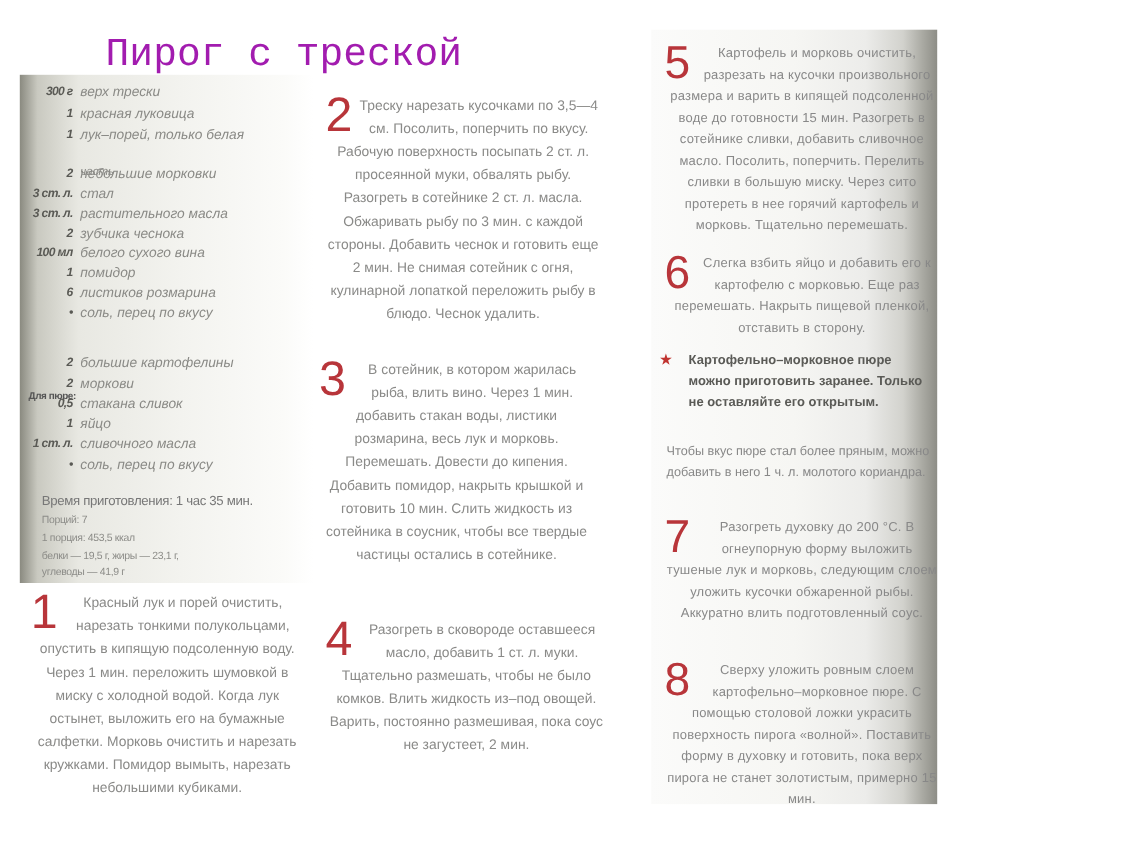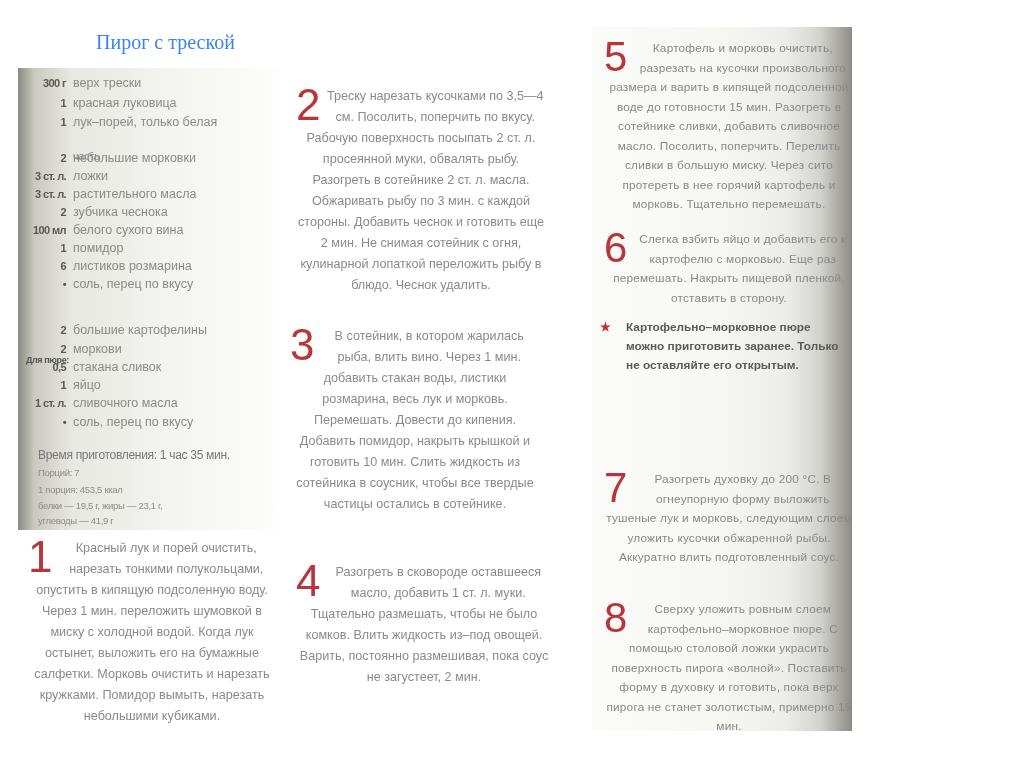--- a/index.html
+++ b/index.html
@@ -3,32 +3,32 @@
 <meta charset="utf-8">
 <style>
   html, body { margin: 0; padding: 0; }
   body {
     width: 1024px; height: 767px; position: relative; overflow: hidden;
     background: #ffffff;
     font-family: "Liberation Sans", sans-serif;
   }
   .slide-title {
     position: absolute; left: 96px; top: 32px;
-    font-family: Liberation Serif, serif;
-    font-size: 20px; color: #3b82f6; line-height: 1;
+    font-family: Liberation Mono, monospace;
+    font-size: 36px; color: #a21caf; line-height: 1;
   }
   
   .ingredients {
     position: absolute; left: 18px; top: 68px; width: 267px; height: 462px;
     background: linear-gradient(90deg, #8a8a80 0%, #c9c9c0 6%, #e8e8e2 20%, #f3f3ef 55%, #fbfbf9 90%, #ffffff 100%);
     color: #777;
   }
   .ing-row {
     position: absolute; left: 0; height: 18px; display: flex; align-items: center;
-    font-size: 12.5px; white-space: nowrap;
+    font-size: 12.5px; white-space: nowrap; font-style: italic;
   }
   .ing-qty {
     width: 48px; text-align: right; font-weight: bold; color: #5a5a55;
     font-size: 11px; letter-spacing: -0.6px; padding-right: 7px; box-sizing: content-box;
   }
   .ing-name { color: #8a8a86; }
   .ing-heading {
     position: absolute; left: 8px; top: 242px; font-size: 9px; font-weight: bold; color: #555;
     letter-spacing: -0.4px;
     margin-top: 45px;
@@ -80,21 +80,21 @@
   <div class="ing-row" style="top:79px">
       <span class="ing-qty"></span>
       <span class="ing-name" style="font-size:10.5px">часть</span>
     </div>
   <div class="ing-row" style="top:81px">
       <span class="ing-qty">2</span>
       <span class="ing-name">небольшие морковки</span>
     </div>
   <div class="ing-row" style="top:99px">
       <span class="ing-qty">3 ст. л.</span>
-      <span class="ing-name">ложки</span>
+      <span class="ing-name">стал</span>
     </div>
   <div class="ing-row" style="top:117px">
       <span class="ing-qty">3 ст. л.</span>
       <span class="ing-name">растительного масла</span>
     </div>
   <div class="ing-row" style="top:135px">
       <span class="ing-qty">2</span>
       <span class="ing-name">зубчика чеснока</span>
     </div>
   <div class="ing-row" style="top:153px">
@@ -174,20 +174,21 @@
     <p>Картофель и морковь очистить, разрезать на кусочки произвольного размера и варить в кипящей подсоленной воде до готовности 15 мин. Разогреть в сотейнике сливки, добавить сливочное масло. Посолить, поперчить. Перелить сливки в большую миску. Через сито протереть в нее горячий картофель и морковь. Тщательно перемешать.</p>
   </div>
   <div class="step" style="left:12px; top:203px; width:250px;">
     <span class="num">6</span>
     <p>Слегка взбить яйцо и добавить его к картофелю с морковью. Еще раз перемешать. Накрыть пищевой пленкой, отставить в сторону.</p>
   </div>
   <div class="note">
     <span class="star">★</span>
     <div class="note-text">Картофельно–морковное пюре можно приготовить заранее. Только не оставляйте его открытым.</div>
   </div>
+  <div class="tip">Чтобы вкус пюре стал более пряным, можно добавить в него 1 ч. л. молотого кориандра.</div>
   <div class="step" style="left:12px; top:443px; width:250px;">
     <span class="num">7</span>
     <p>Разогреть духовку до 200 °С. В огнеупорную форму выложить тушеные лук и морковь, следующим слоем уложить кусочки обжаренной рыбы. Аккуратно влить подготовленный соус.</p>
   </div>
   <div class="step" style="left:12px; top:573px; width:250px;">
     <span class="num">8</span>
     <p>Сверху уложить ровным слоем картофельно–морковное пюре. С помощью столовой ложки украсить поверхность пирога «волной». Поставить форму в духовку и готовить, пока верх пирога не станет золотистым, примерно 15 мин.</p>
   </div>
 </div>
 

